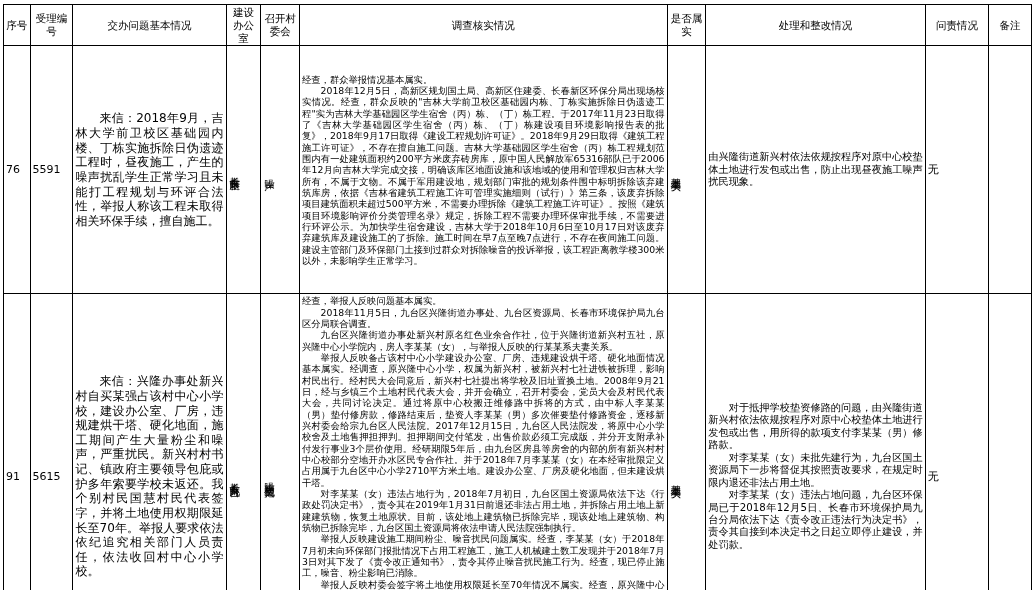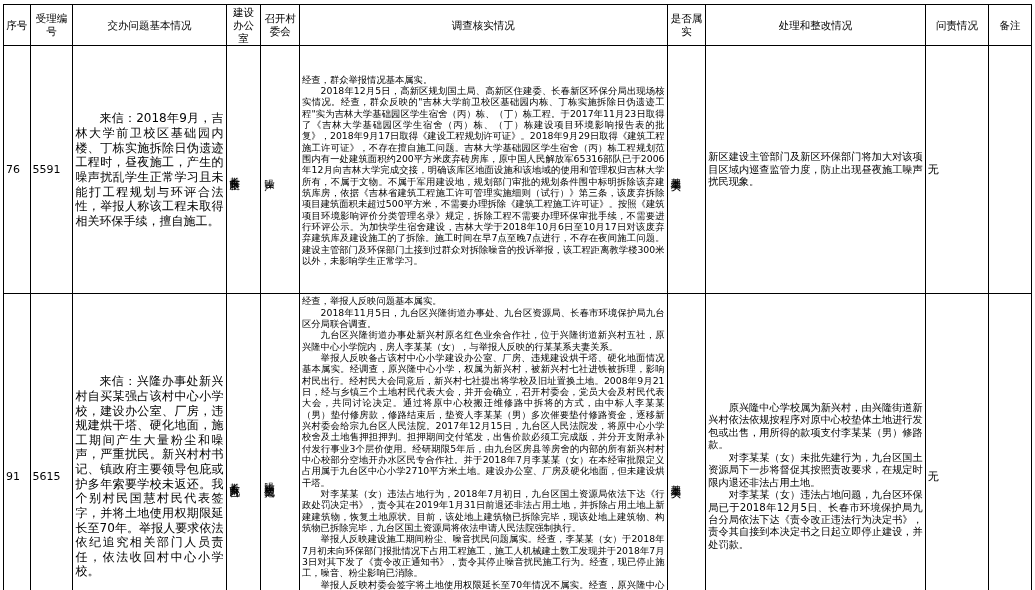--- a/index.html
+++ b/index.html
@@ -135,21 +135,21 @@
           <span class="vtext">噪声</span>
         </td>
         <td class="investigation">
           <p class="noindent">经查，群众举报情况基本属实。</p>
           <p>2018年12月5日，高新区规划国土局、高新区住建委、长春新区环保分局出现场核实情况。经查，群众反映的"吉林大学前卫校区基础园内栋、丁栋实施拆除日伪遗迹工程"实为吉林大学基础园区学生宿舍（丙）栋、（丁）栋工程。于2017年11月23日取得了《吉林大学基础园区学生宿舍（丙）栋、（丁）栋建设项目环境影响报告表的批复》，2018年9月17日取得《建设工程规划许可证》。2018年9月29日取得《建筑工程施工许可证》，不存在擅自施工问题。吉林大学基础园区学生宿舍（丙）栋工程规划范围内有一处建筑面积约200平方米废弃砖房库，原中国人民解放军65316部队已于2006年12月向吉林大学完成交接，明确该库区地面设施和该地域的使用和管理权归吉林大学所有，不属于文物。不属于军用建设地，规划部门审批的规划条件围中标明拆除该弃建筑库房，依据《吉林省建筑工程施工许可管理实施细则（试行）》第三条，该废弃拆除项目建筑面积未超过500平方米，不需要办理拆除《建筑工程施工许可证》。按照《建筑项目环境影响评价分类管理名录》规定，拆除工程不需要办理环保审批手续，不需要进行环评公示。为加快学生宿舍建设，吉林大学于2018年10月6日至10月17日对该废弃弃建筑库及建设施工的了拆除。施工时间在早7点至晚7点进行，不存在夜间施工问题。建设主管部门及环保部门土接到过群众对拆除噪音的投诉举报，该工程距离教学楼300米以外，未影响学生正常学习。</p>
         </td>
         <td class="real">
           <span class="vtext">基本属实</span>
         </td>
         <td class="deal">
-          <p class="noindent">新区建设主管部门及新区环保部门将加大对该项目区域内巡查监管力度，防止出现昼夜施工噪声扰民现象。</p>
+          <p class="noindent">由兴隆街道新兴村依法依规按程序对原中心校垫体土地进行发包或出售，防止出现昼夜施工噪声扰民现象。</p>
         </td>
         <td class="back">无</td>
         <td class="note"></td>
       </tr>
       <tr class="row-2">
         <td class="seq">91</td>
         <td class="no">5615</td>
         <td class="basic">
           <p>来信：兴隆办事处新兴村自买某强占该村中心小学校，建设办公室、厂房，违规建烘干塔、硬化地面，施工期间产生大量粉尘和噪声，严重扰民。新兴村村书记、镇政府主要领导包庇或护多年索要学校未返还。我个别村民国慧村民代表签字，并将土地使用权期限延长至70年。举报人要求依法依纪追究相关部门人员责任，依法收回村中心小学校。</p>
         </td>
@@ -165,21 +165,21 @@
           <p>九台区兴隆街道办事处新兴村原名红色业余合作社，位于兴隆街道新兴村五社，原兴隆中心小学院内，房人李某某（女），与举报人反映的行某某系夫妻关系。</p>
           <p>举报人反映备占该村中心小学建设办公室、厂房、违规建设烘干塔、硬化地面情况基本属实。经调查，原兴隆中心小学，权属为新兴村，被新兴村七社进铁被拆理，影响村民出行。经村民大会同意后，新兴村七社提出将学校及旧址置换土地。2008年9月21日，经与乡镇三个土地村民代表大会，并开会确立，召开村委会，党员大会及村民代表大会，共同讨论决定。通过将原中心校搬迁维修路中拆将的方式，由中标人李某某（男）垫付修房款，修路结束后，垫资人李某某（男）多次催要垫付修路资金，逐移新兴村委会给宗九台区人民法院。2017年12月15日，九台区人民法院发，将原中心小学校舍及土地售押担押判。担押期间交付笔发，出售价款必须工完成版，并分开支附承补付发行事业3个层价使用。经研期限5年后，由九台区房县等房舍的内部的所有新兴村村中心校部分空地开办水区民专合作社。并于2018年7月李某某（女）在本经审批限定义占用属于九台区中心小学2710平方米土地。建设办公室、厂房及硬化地面，但未建设烘干塔。</p>
           <p>对李某某（女）违法占地行为，2018年7月初日，九台区国土资源局依法下达《行政处罚决定书》，责令其在2019年1月31日前退还非法占用土地，并拆除占用土地上新建建筑物，恢复土地原状。目前，该处地上建筑物已拆除完毕，现该处地上建筑物、构筑物已拆除完毕，九台区国土资源局将依法申请人民法院强制执行。</p>
           <p>举报人反映建设施工期间粉尘、噪音扰民问题属实。经查，李某某（女）于2018年7月初未向环保部门报批情况下占用工程施工，施工人机械建土数工发现并于2018年7月3日对其下发了《责令改正通知书》，责令其停止噪音扰民施工行为。经查，现已停止施工，噪音、粉尘影响已消除。</p>
           <p>举报人反映村委会签字将土地使用权限延长至70年情况不属实。经查，原兴隆中心学校属为新兴村，村委会以机押限年限定形式将学校抵押给长春市九台区农商银行。1952年12月9日，村民按照法律程序对新兴村土地权属确认，并未签字。根据被在投标本民调查核实，原兴隆中心学校抵押给个人、并未在会议上签字并村民签字，并未抵占行使本某代为签字。2018年12月8日，新兴村村民委会会再次决同时间对村委会的群众代表仍有核实、举报会代表确认。新兴村在2008年9月开开了村民代表大会、研究将原中心小学进行抵押、抵押资金用于修路，并委托会计代表某某签字。</p>
         </td>
         <td class="real">
           <span class="vtext">基本属实</span>
         </td>
         <td class="deal">
-          <p>原兴隆中心学校属为新兴村，由兴隆街道新兴村依法依规按程序对原中心校垫体土地进行发包或出售，用所得的款项支付李某某（男）修路款。</p>
+          <p>对于抵押学校垫资修路的问题，由兴隆街道新兴村依法依规按程序对原中心校垫体土地进行发包或出售，用所得的款项支付李某某（男）修路款。</p>
           <p>对李某某（女）未批先建行为，九台区国土资源局下一步将督促其按照责改要求，在规定时限内退还非法占用土地。</p>
           <p>对李某某（女）违法占地问题，九台区环保局已于2018年12月5日、长春市环境保护局九台分局依法下达《责令改正违法行为决定书》，责令其自接到本决定书之日起立即停止建设，并处罚款。</p>
         </td>
         <td class="back">无</td>
         <td class="note"></td>
       </tr>
     </tbody>
   </table>
 </div>
 

